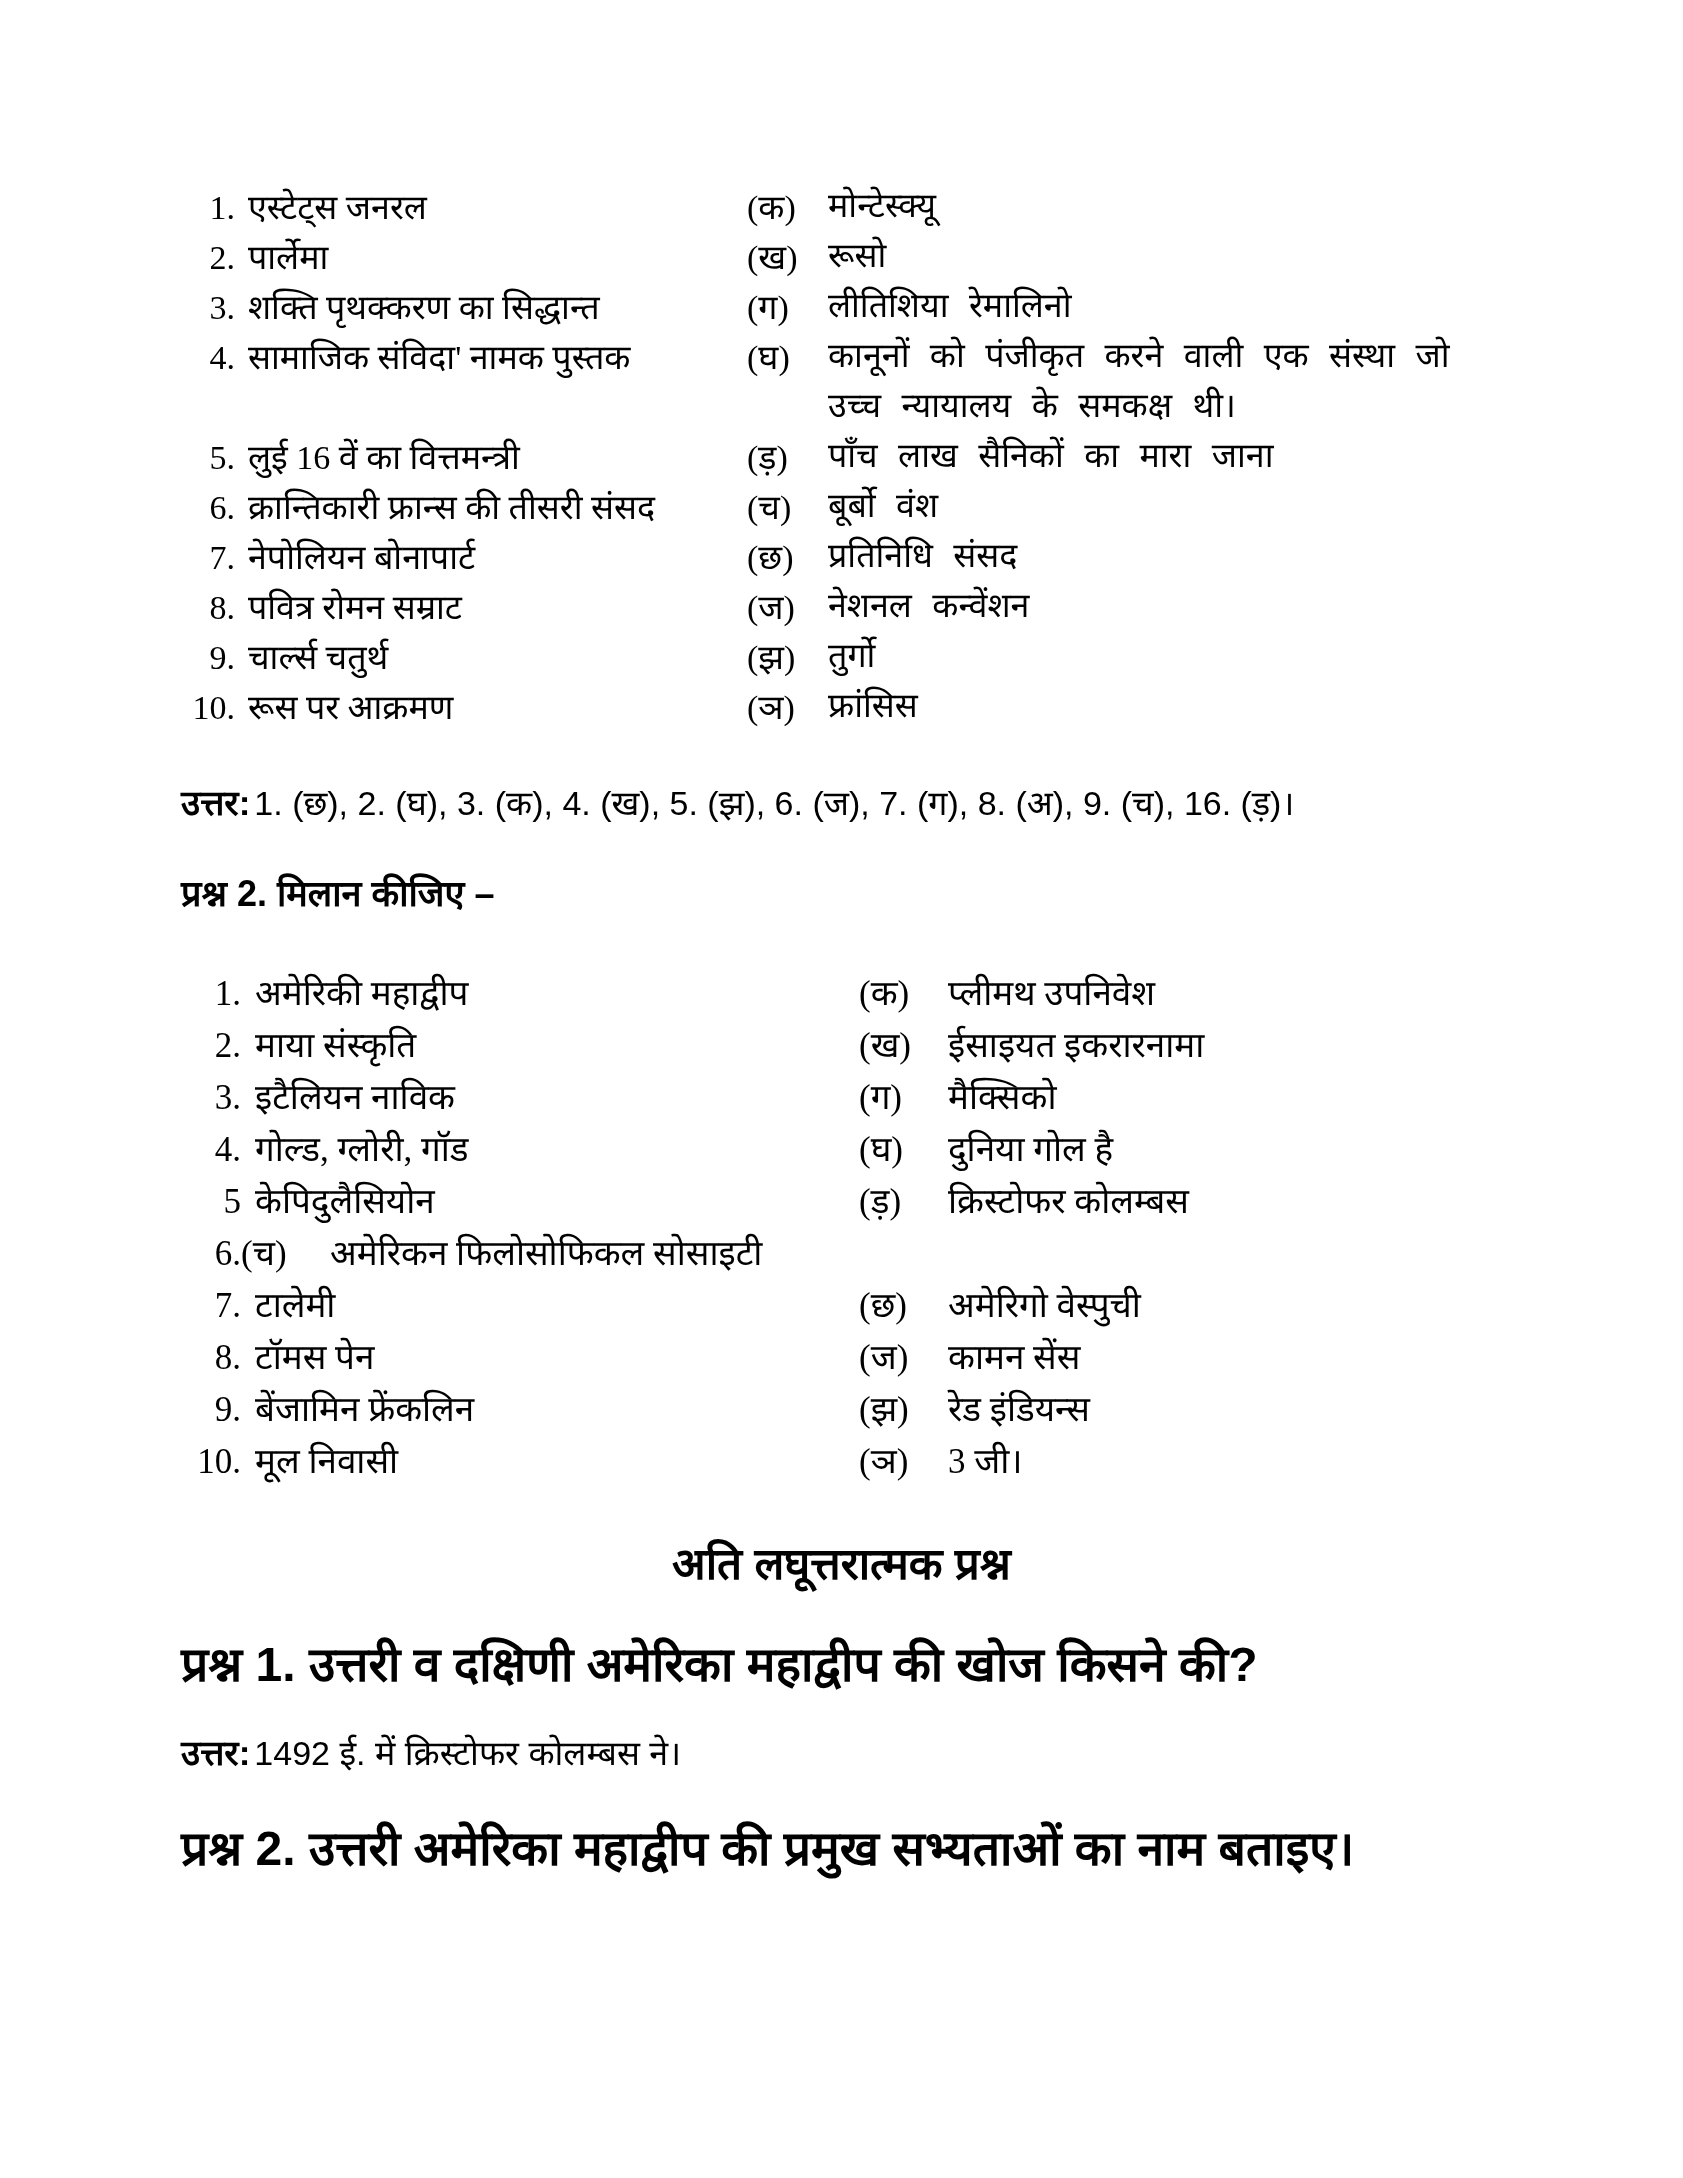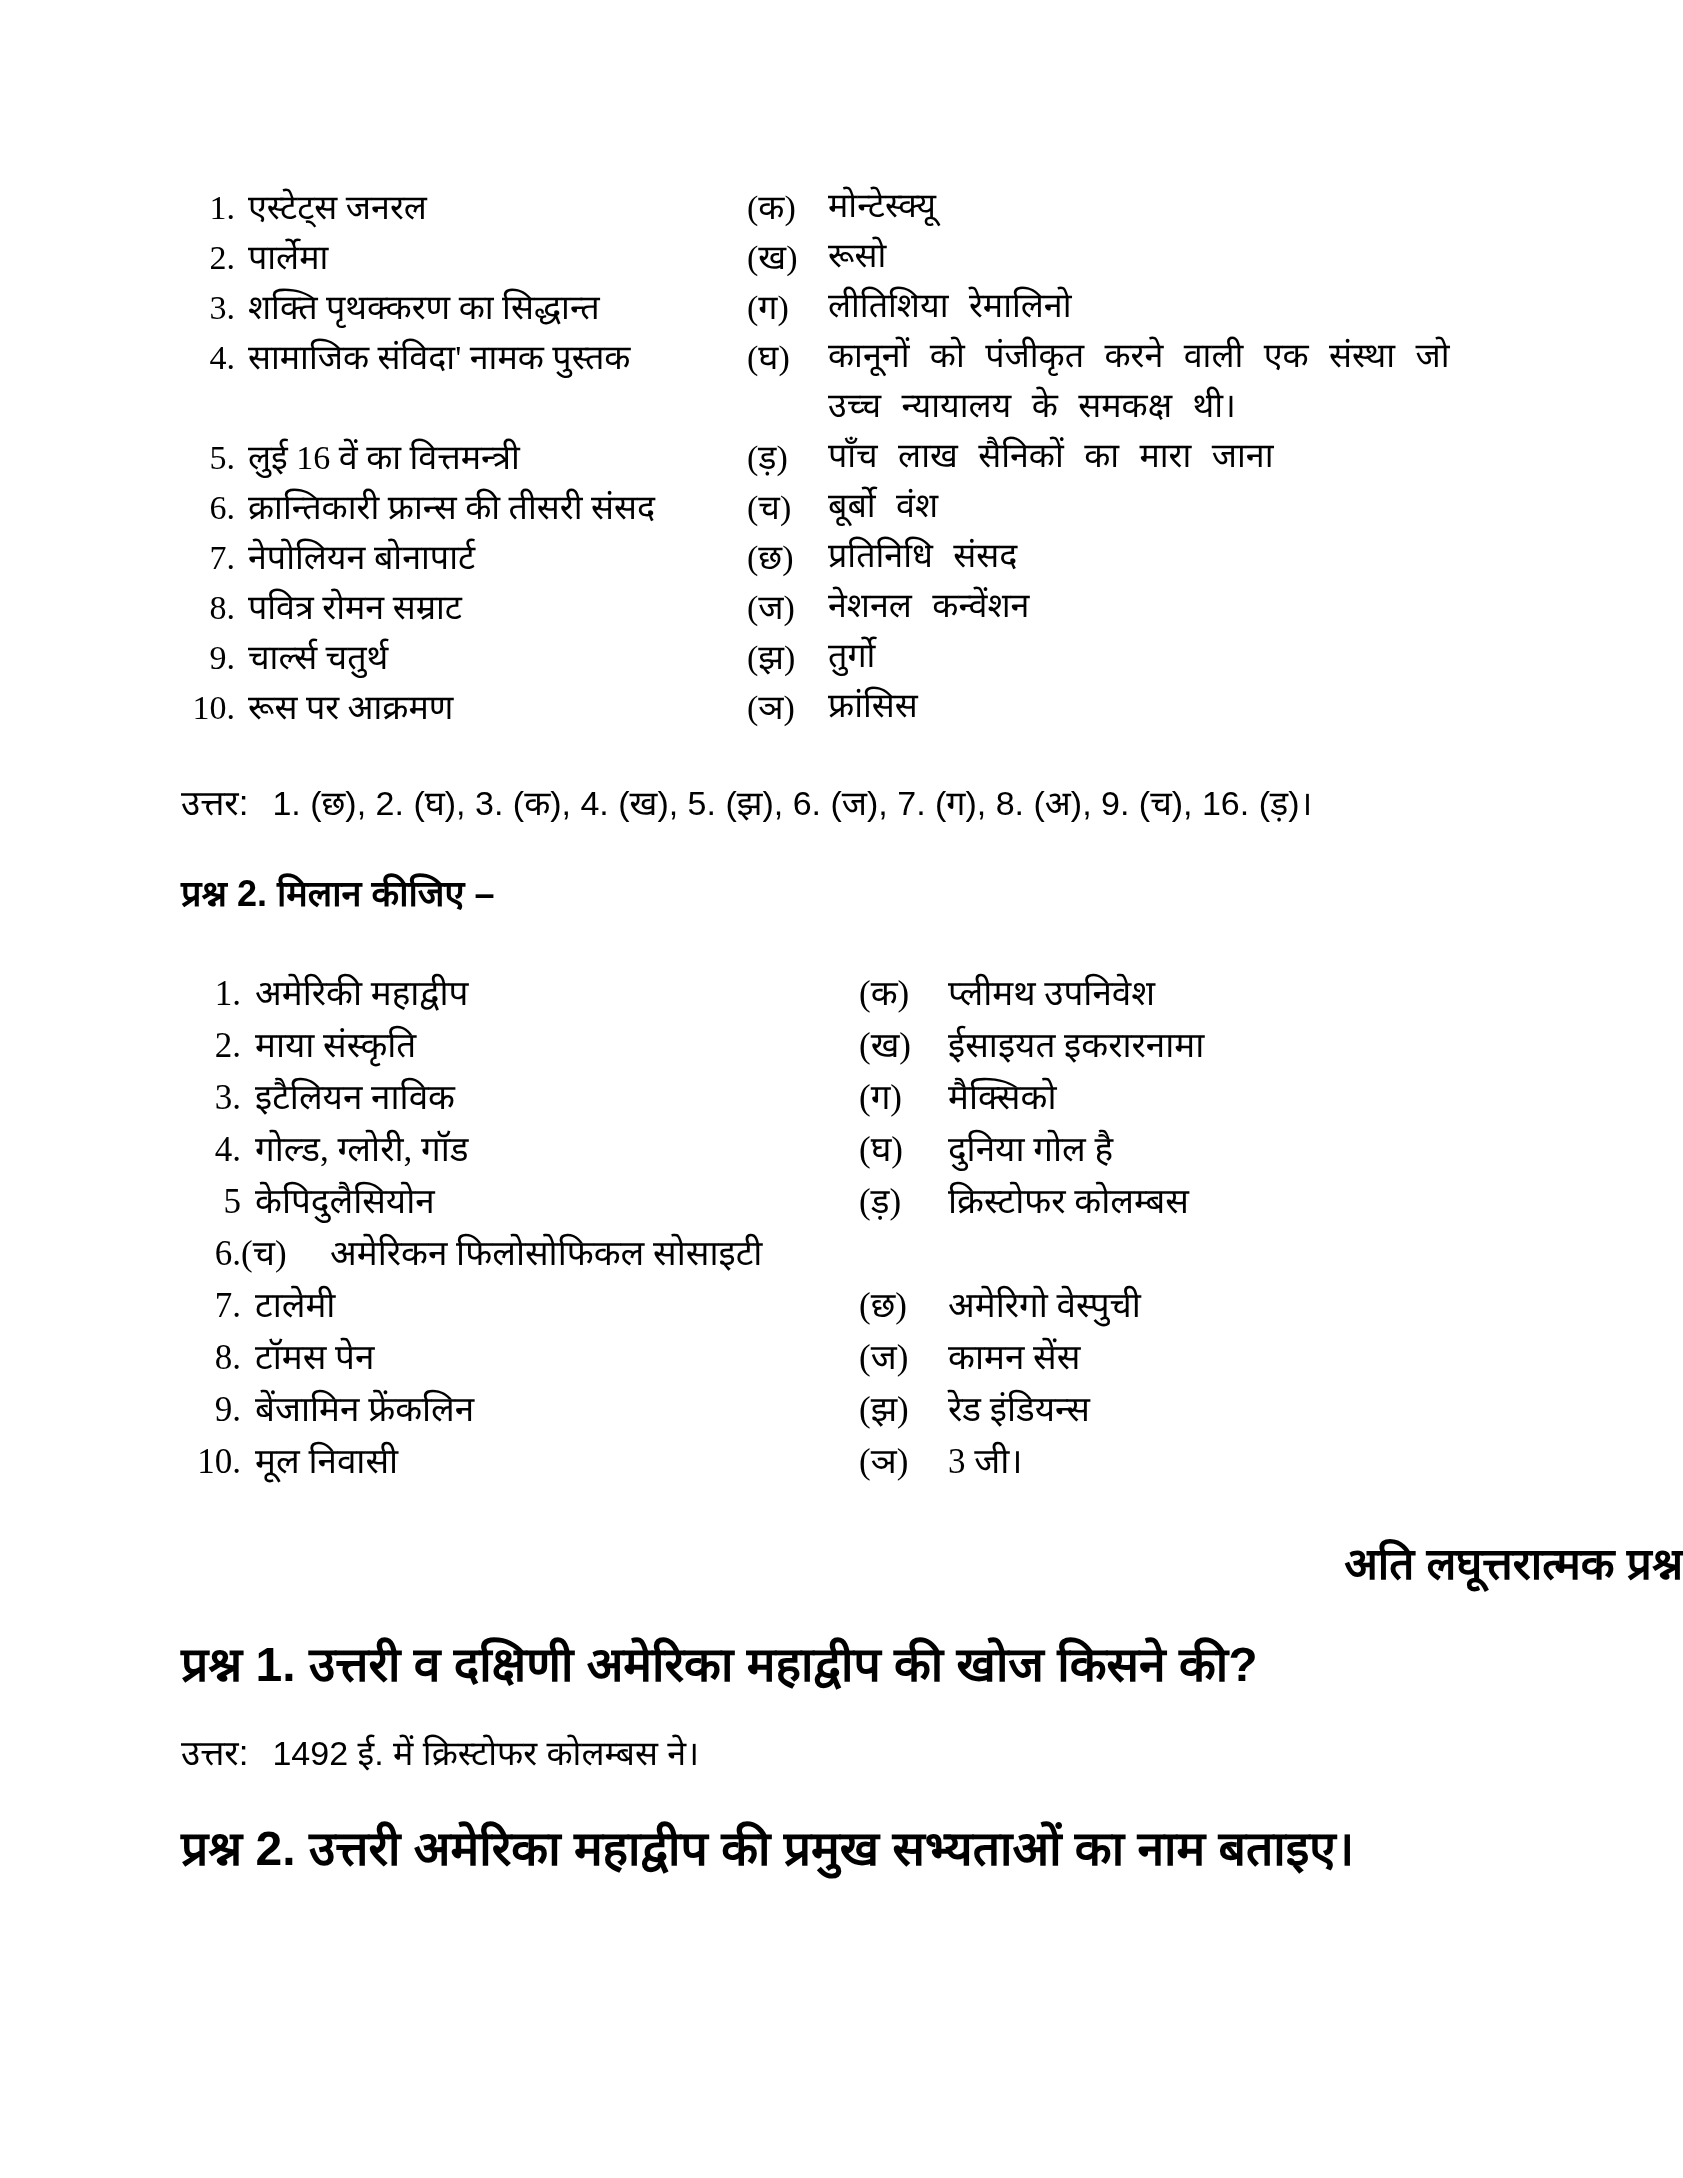--- a/index.html
+++ b/index.html
@@ -29,32 +29,32 @@
   .list2 .cell-num { flex:0 0 71px; text-align:right; }
   .list2 .cell-left { flex:0 0 618px; padding-left:14px; }
   .list2 .cell-marker { flex:0 0 89px; }
   .list2 .cell-right { flex:1 1 auto; max-width:634px; }
   .answer-line {
     margin:48px 99px 0 181px;
     font-size:34px;
     line-height:44px;
     font-family:"Liberation Sans","DejaVu Sans",sans-serif;
   }
-  .answer-label { font-weight:400; font-size:35px; margin-right:24px; }
+  .answer-label { font-weight:700; font-size:35px; margin-right:4px; }
   .q-heading {
     margin:45px 99px 0 181px;
     font-size:36px;
     line-height:48px;
     font-weight:700;
     font-family:"Liberation Sans","DejaVu Sans",sans-serif;
   }
   .mt-list2 { margin-top:50px; }
   .section-heading {
     margin-top:48px;
-    text-align:right;
+    text-align:center;
     font-size:44px;
     line-height:55px;
     font-weight:700;
     font-family:"Liberation Sans","DejaVu Sans",sans-serif;
   }
   .q-line {
     margin:50px 99px 0 181px;
     font-size:48px;
     line-height:48px;
     font-weight:700;

